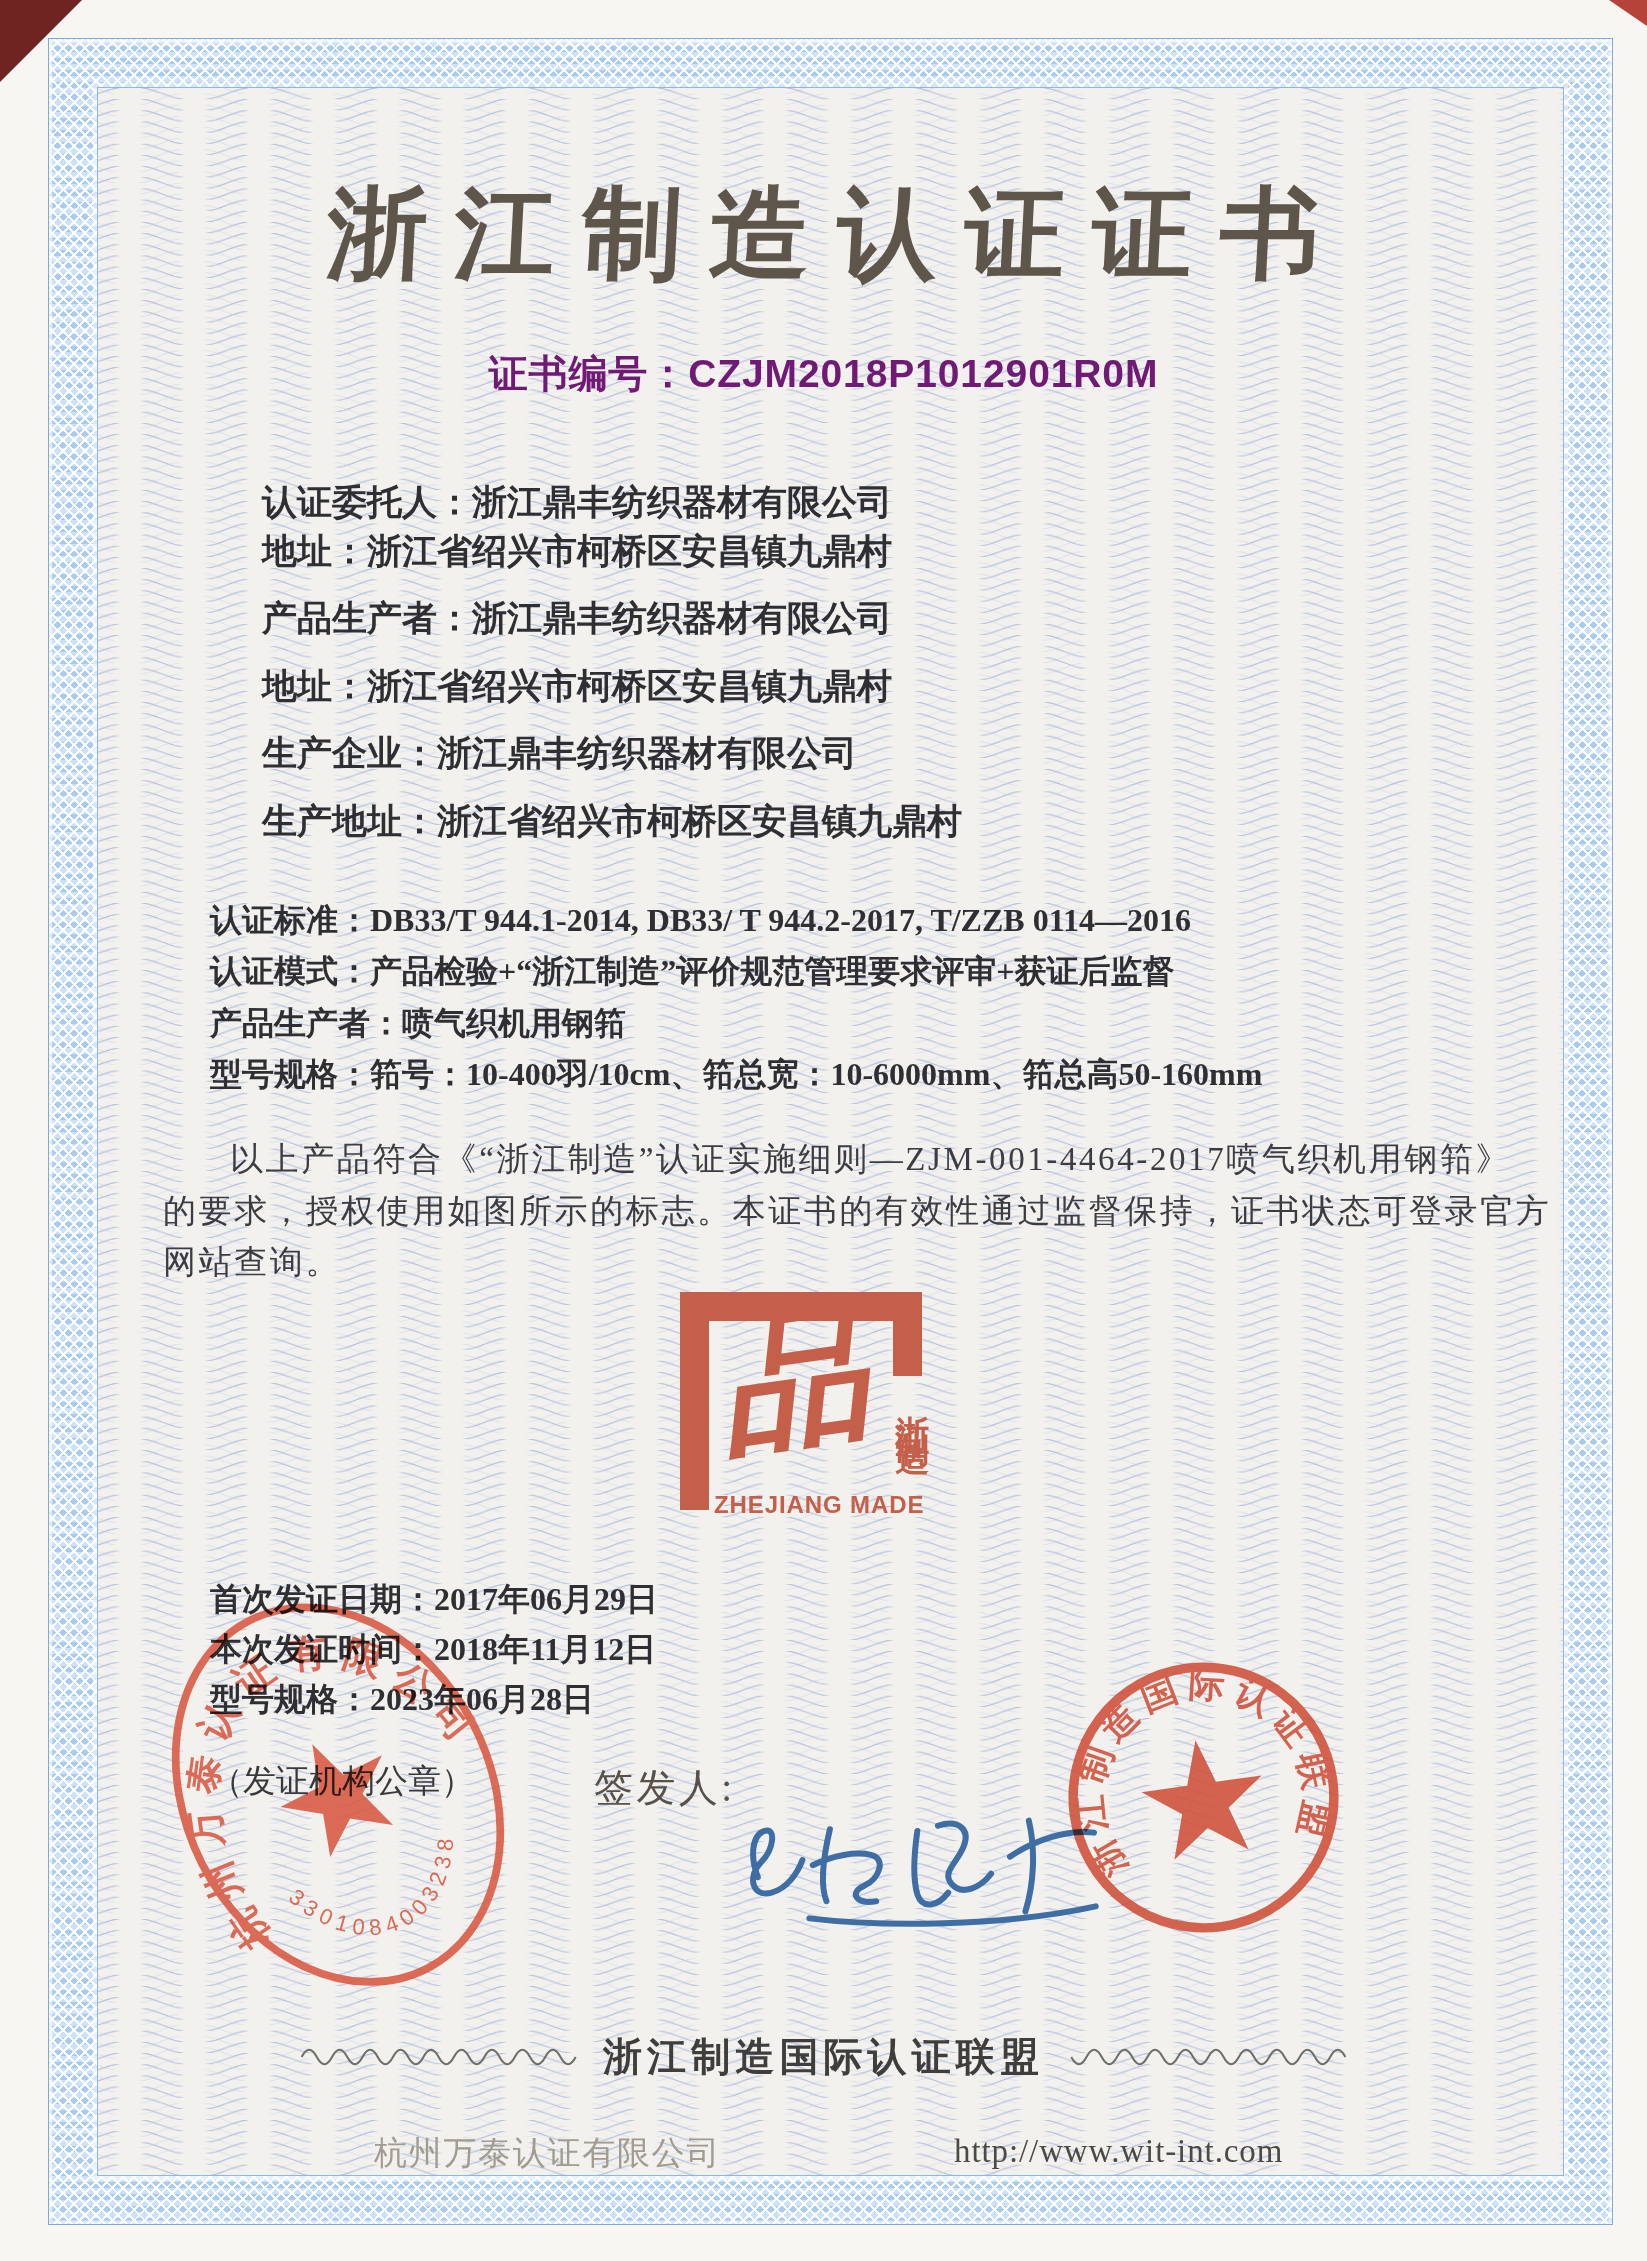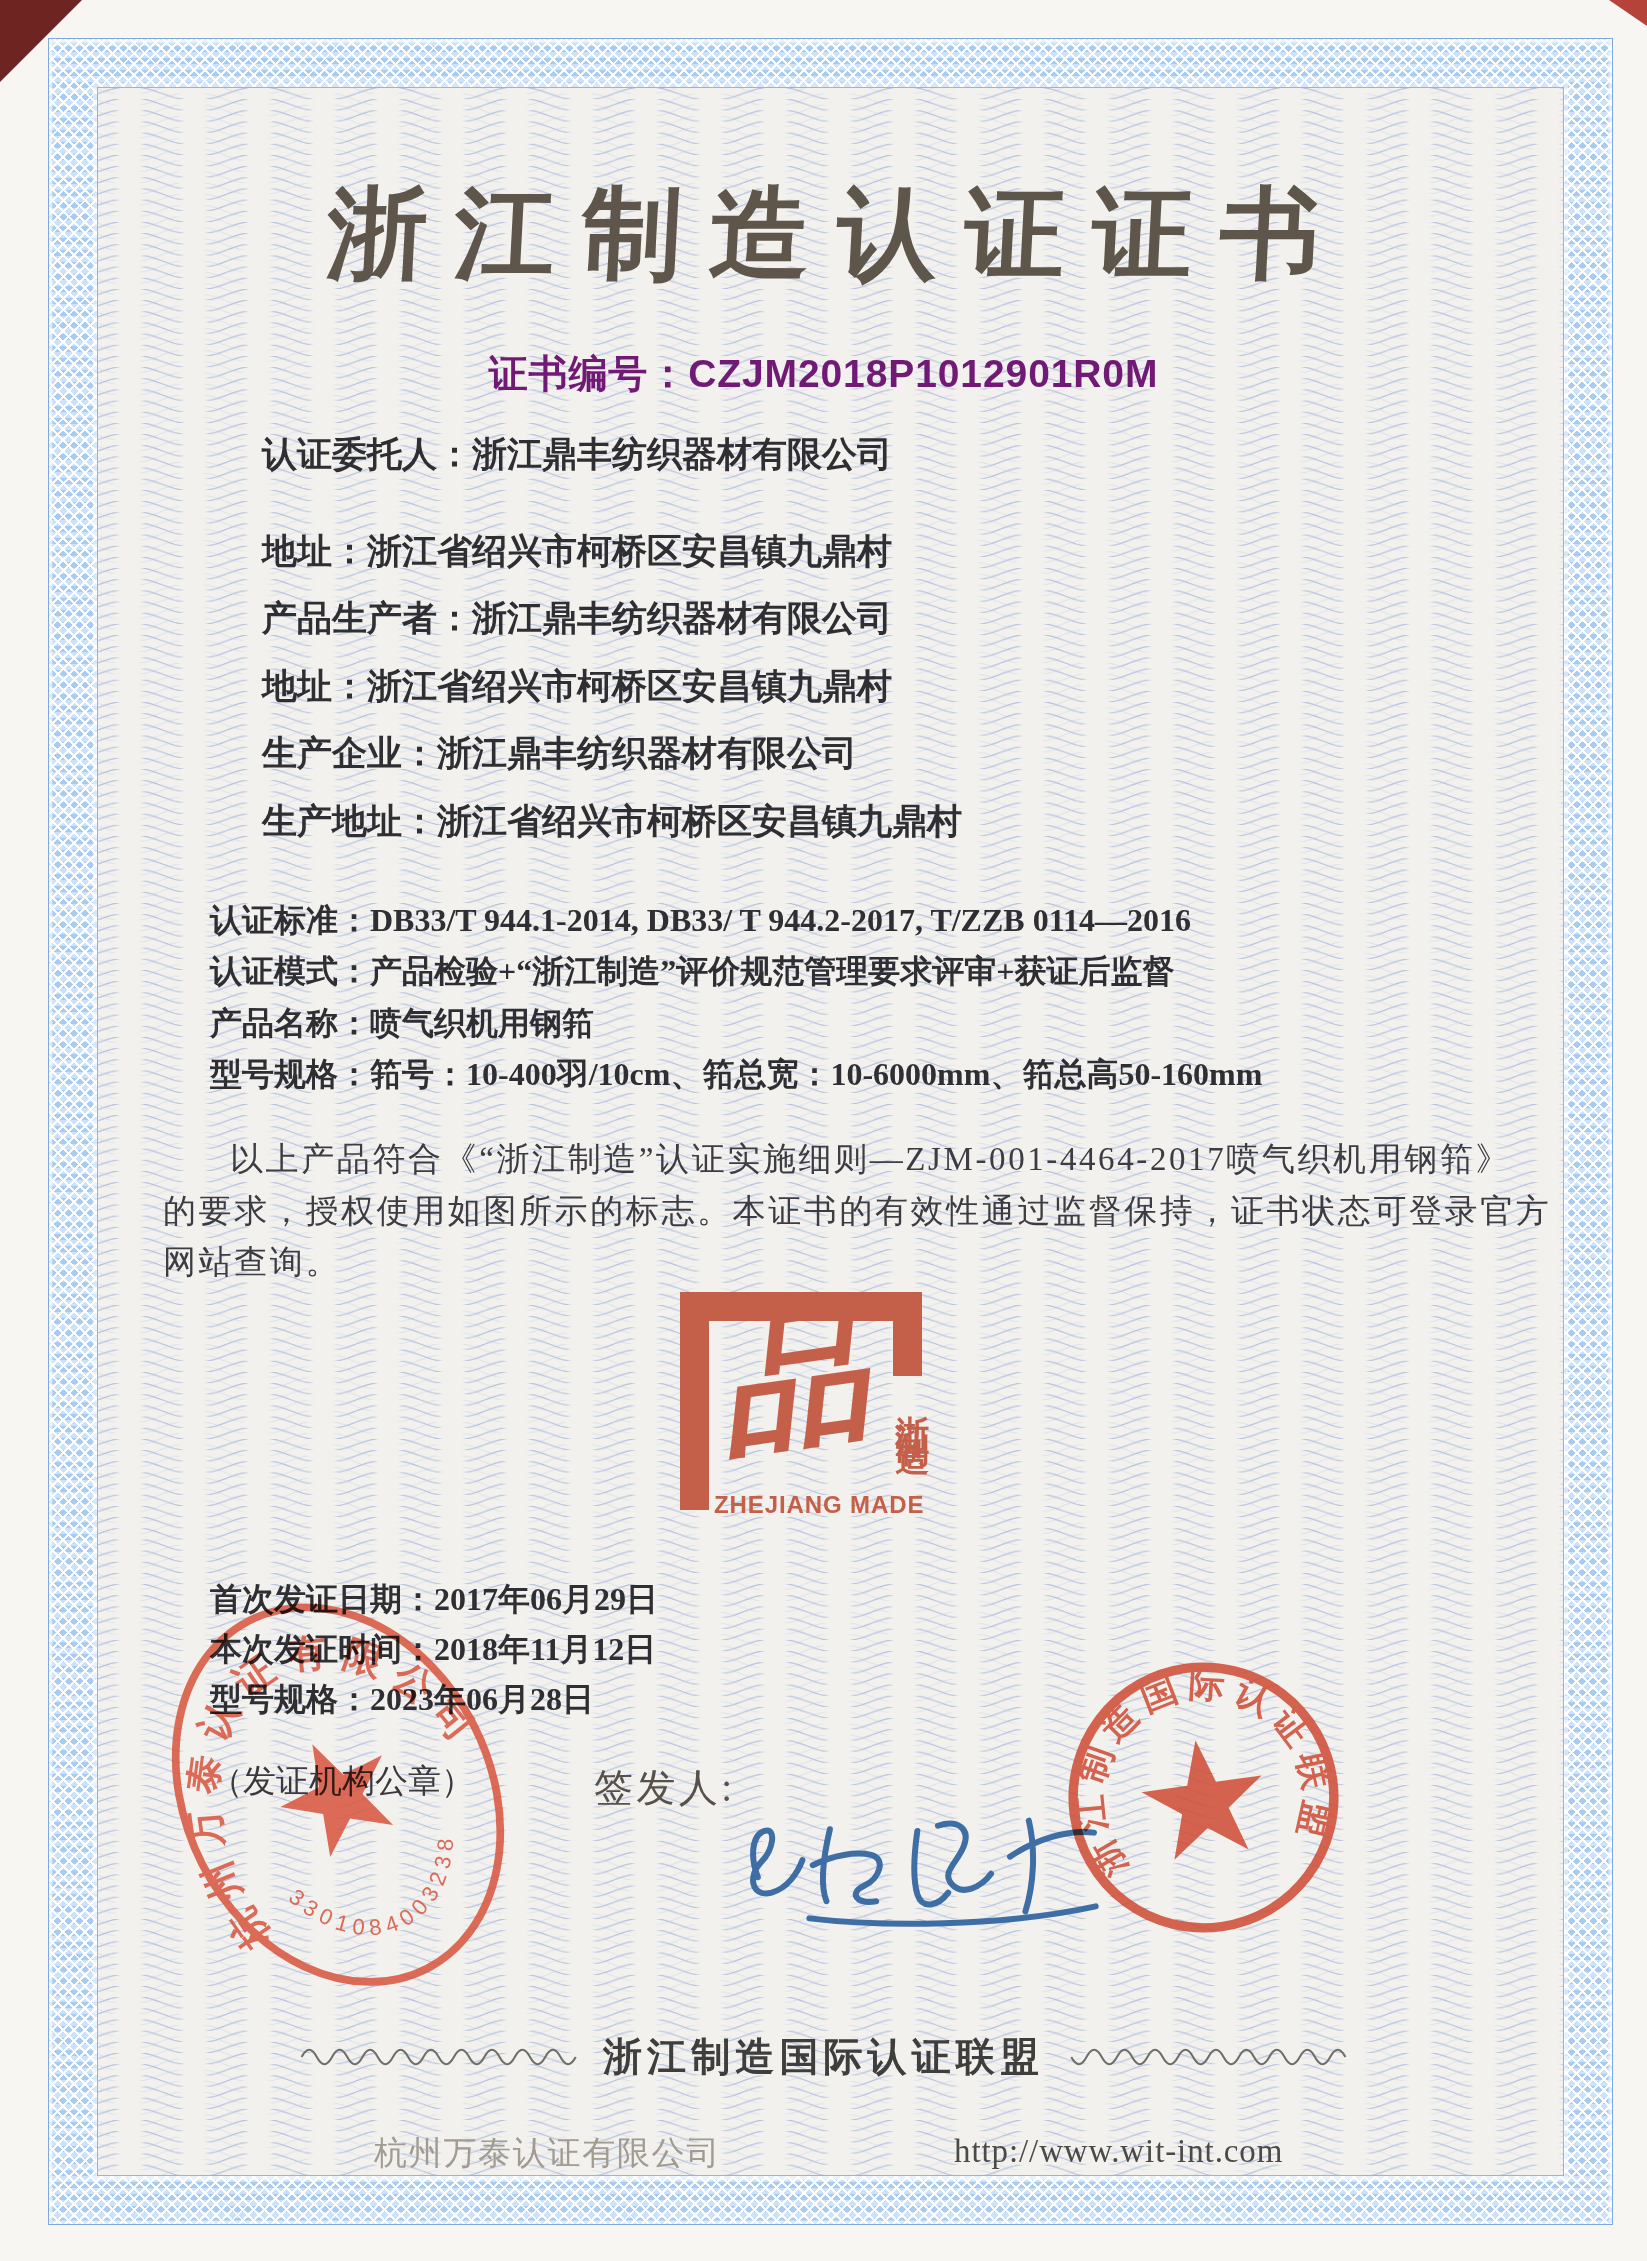--- a/index.html
+++ b/index.html
@@ -89,30 +89,30 @@
   <div class="corner-tr"></div>
 
   <div class="content">
 
     <h1 class="title">浙江制造认证证书</h1>
 
     <div class="certno">
       <span>证书编号：</span><span>CZJM2018P1012901R0M</span>
     </div>
 
-    <div class="line info" style="top:431px">认证委托人：浙江鼎丰纺织器材有限公司</div>
+    <div class="line info" style="top:479px">认证委托人：浙江鼎丰纺织器材有限公司</div>
     <div class="line info" style="top:528px">地址：浙江省绍兴市柯桥区安昌镇九鼎村</div>
     <div class="line info" style="top:595px">产品生产者：浙江鼎丰纺织器材有限公司</div>
     <div class="line info" style="top:663px">地址：浙江省绍兴市柯桥区安昌镇九鼎村</div>
     <div class="line info" style="top:730px">生产企业：浙江鼎丰纺织器材有限公司</div>
     <div class="line info" style="top:798px">生产地址：浙江省绍兴市柯桥区安昌镇九鼎村</div>
 
     <div class="line detail" style="top:899px">认证标准：DB33/T 944.1-2014, DB33/ T 944.2-2017, T/ZZB 0114—2016</div>
     <div class="line detail" style="top:950px">认证模式：产品检验+“浙江制造”评价规范管理要求评审+获证后监督</div>
-    <div class="line detail" style="top:1002px">产品名称：喷气织机用钢筘</div>
+    <div class="line detail" style="top:1002px">产品生产者：喷气织机用钢筘</div>
     <div class="line detail" style="top:1053px">型号规格：筘号：10-400羽/10cm、筘总宽：10-6000mm、筘总高50-160mm</div>
 
     <div class="line para" style="top:1137px;padding-left:67px">以上产品符合《“浙江制造”认证实施细则—ZJM-001-4464-2017喷气织机用钢筘》</div>
     <div class="line para" style="top:1189px">的要求，授权使用如图所示的标志。本证书的有效性通过监督保持，证书状态可登录官方</div>
     <div class="line para" style="top:1240px">网站查询。</div>
 
     <div class="logo">
       <div class="bar bar-top"></div>
       <div class="bar bar-right"></div>
       <div class="bar bar-left"></div>

